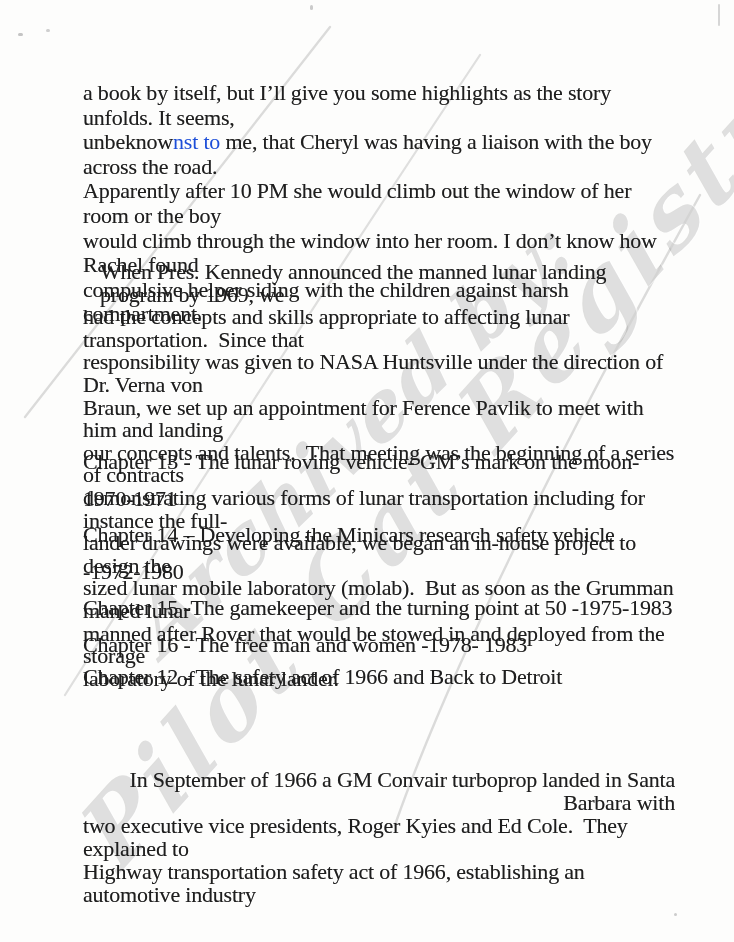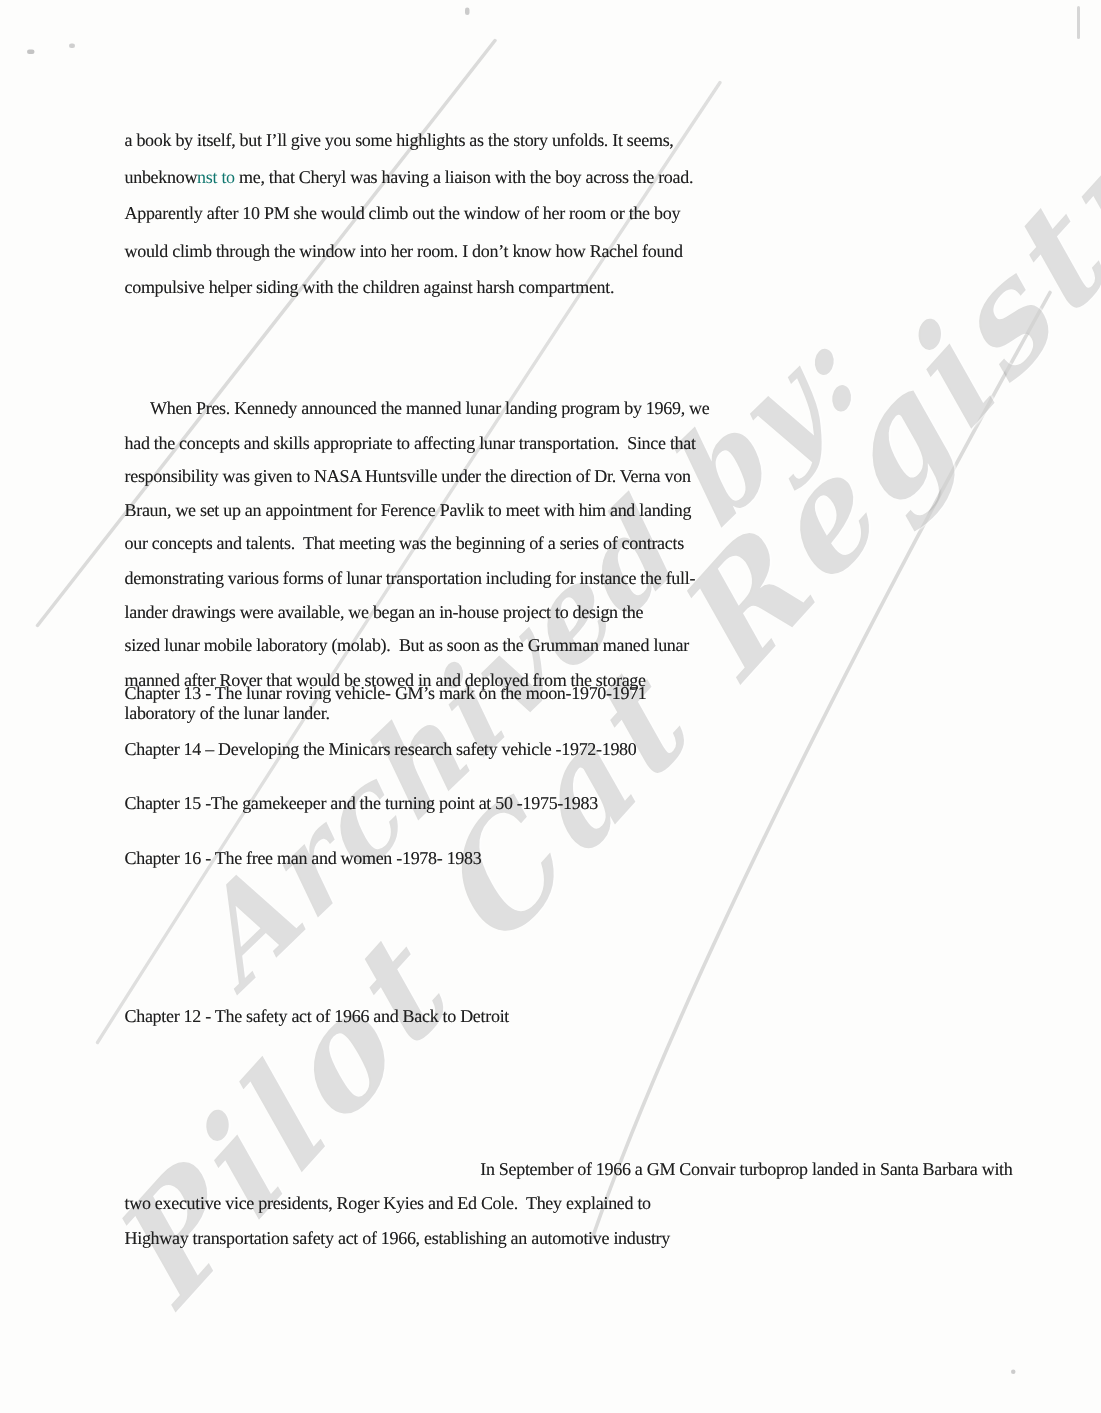--- a/index.html
+++ b/index.html
@@ -50,37 +50,37 @@
     left: 62px; top: 806px;
     font-size: 94px;
     letter-spacing: 7px;
     transform: rotate(-48deg) skewX(-8deg);
   }
   
   .block {
     position: absolute;
     left: 83px;
     width: 592px;
-    font-size: 12px;
+    font-size: 22px;
     letter-spacing: -0.2px;
     text-shadow: 0 0 0.4px rgba(30,30,30,0.45);
   }
   .line, .chapter-line, .ch12 { white-space: pre-wrap; }
   .p1 { top: 81px; }
   .p1 .line { line-height: 24.6px; }
   .p2 { top: 229px; margin-top: 32px; }
   .p2 .line { line-height: 22.6px; }
   .p2 .line:first-child { padding-left: 17px; }
   .chapters { top: 444px; }
   .chapters .chapter-line { line-height: 36.6px; }
   .ch12 { top: 665px; line-height: 24px; }
   .p3 { top: 768px; }
   .p3 .line { line-height: 23px; }
   .p3 .line:first-child { padding-left: 14px; text-align: right; }
-  .faded { color: #0f766e; text-shadow: none; font-family: Liberation Serif, serif; }
+  .faded { color: #1d4ed8; text-shadow: none; font-family: Liberation Serif, serif; }
 </style>
 </head>
 <body>
 
 <div class="page">
 
   <svg class="scratches" viewBox="0 0 734 942" xmlns="http://www.w3.org/2000/svg">
     <path d="M 25 417 L 330 27" stroke="#cfcfcf" stroke-width="2.3" fill="none" opacity="0.75" stroke-linecap="round"></path>
     <path d="M 65 695 Q 290 340 480 55" stroke="#d2d2d2" stroke-width="2.2" fill="none" opacity="0.7" stroke-linecap="round"></path>
     <path d="M 395 825 Q 470 610 700 195" stroke="#cfcfcf" stroke-width="2.4" fill="none" opacity="0.75" stroke-linecap="round"></path>

